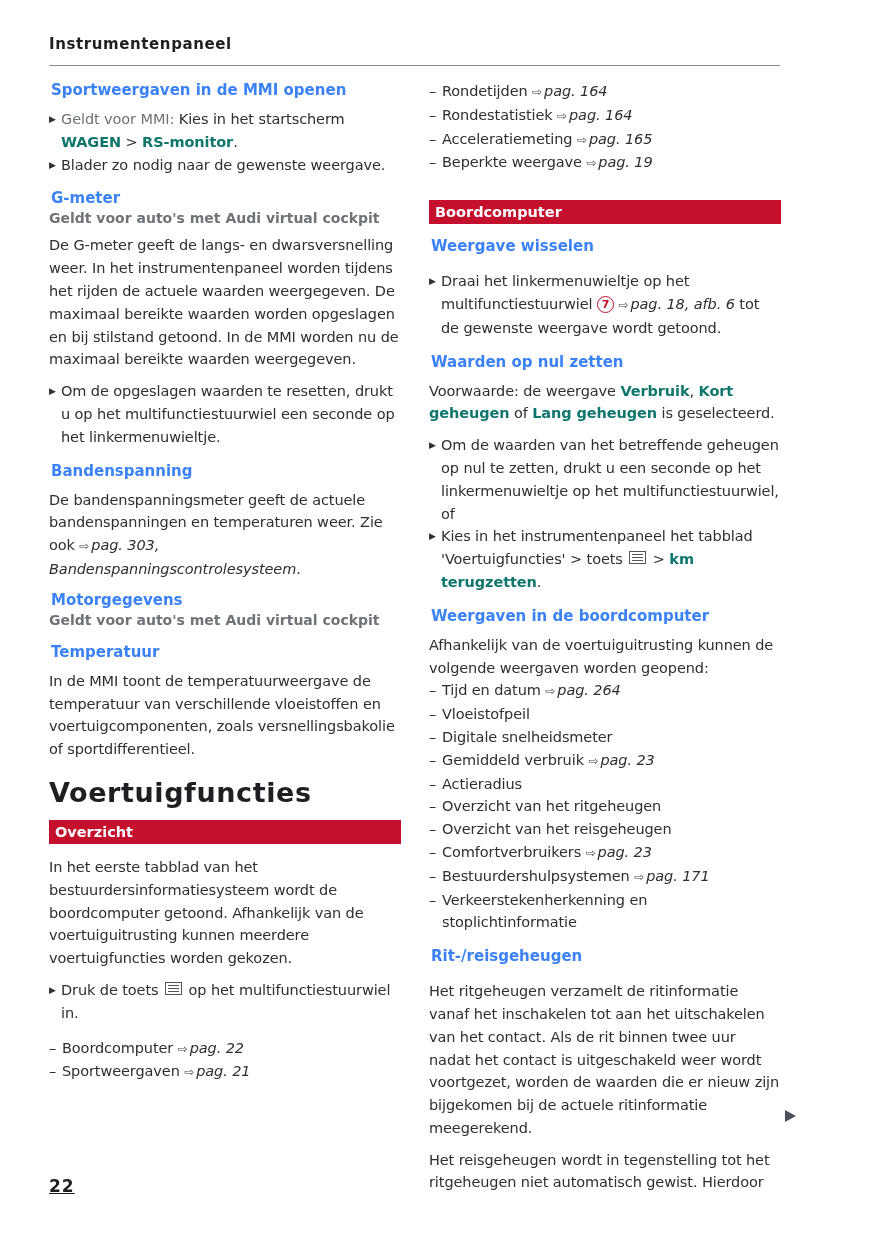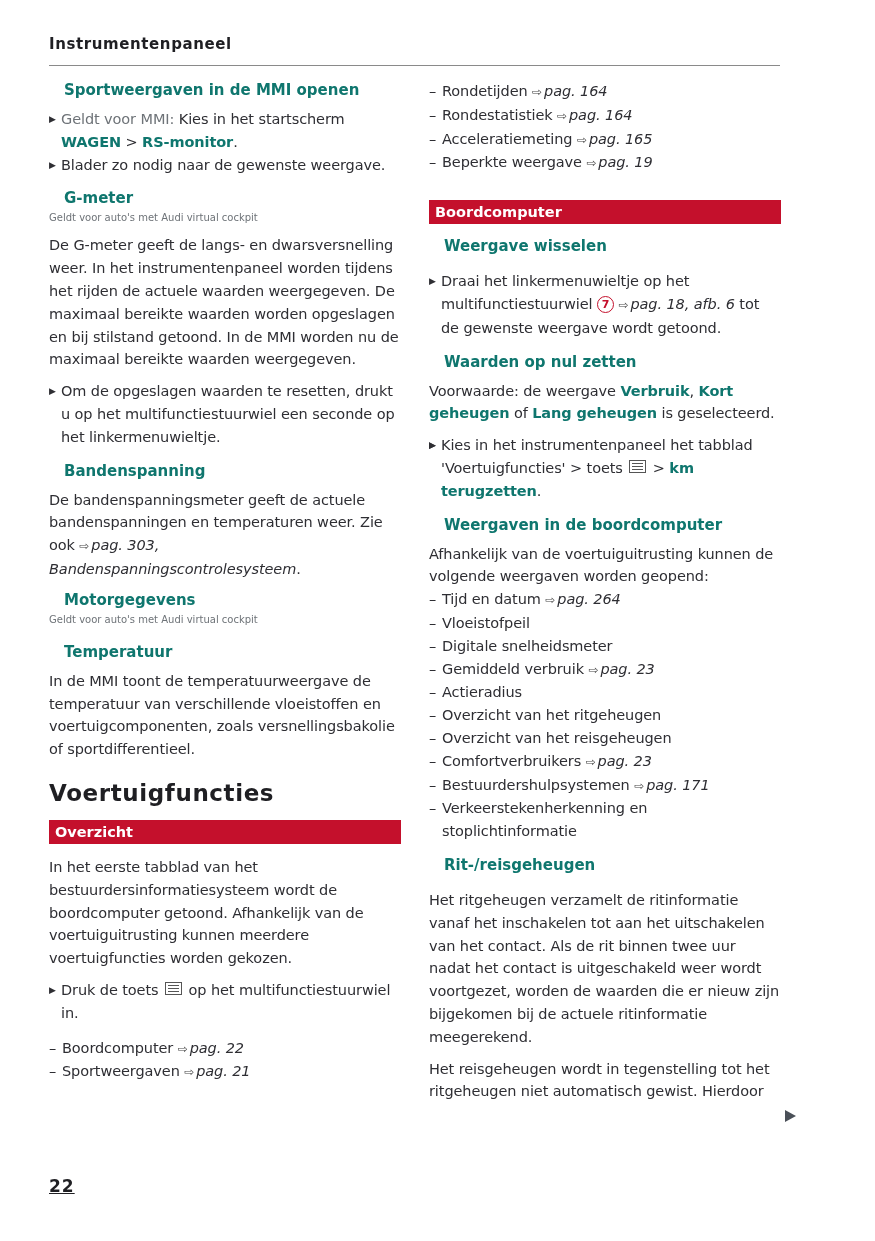--- a/index.html
+++ b/index.html
@@ -8,37 +8,37 @@
     font-family: "DejaVu Sans", sans-serif; color: #2a2a2e;
   }
   .page-header {
     position: absolute; left: 49px; top: 34px; width: 731px;
     border-bottom: 1px solid #8a8a8a; padding-bottom: 12px;
   }
   .page-header span { font-size: 15px; font-weight: bold; letter-spacing: 0.6px; color: #1f1f23; }
   .col { position: absolute; top: 80px; width: 352px; }
   .col-left { left: 49px; }
   .col-right { left: 429px; }
-  .h3 { font-size: 15px; font-weight: bold; color: #0f766e; line-height: 20px; margin: 0 0 2px 15px; }
-  .sub { font-size: 10px; color: #6e7378; line-height: 16px; margin: 0 0 8px 0; }
+  .h3 { font-size: 15px; font-weight: bold; color: #3b82f6; line-height: 20px; margin: 0 0 2px 2px; }
+  .sub { font-size: 14px; color: #6e7378; line-height: 16px; margin: 0 0 8px 0; font-weight: bold; }
   .p { font-size: 14.5px; line-height: 22.8px; margin: 0 0 9px 0; color: #2e2e33; letter-spacing: -0.1px; }
   .bullet { position: relative; padding-left: 12px; font-size: 14.5px; line-height: 22.8px; color: #2e2e33; letter-spacing: -0.1px; }
   .bullet .tri { position: absolute; left: 0; top: 0; font-size: 9px; color: #2e2e33; line-height: 22.8px; }
   .dash-list { margin: 0; padding: 0; list-style: none; }
   .dash-list li { position: relative; padding-left: 13px; font-size: 14.5px; line-height: 22.8px; color: #2e2e33; letter-spacing: -0.1px; }
   .dash-list li .dash { position: absolute; left: 0; top: 0; }
   .ref { font-style: italic; }
   .arrow { font-style: normal; font-size: 12px; color: #444; margin-right: 2px; }
   .grey { color: #6e7378; }
   b { color: #0f766e; }
   .redbar {
     background: #c4102c; color: #ffffff; font-weight: bold; font-size: 14.5px;
     line-height: 24px; height: 24px; padding-left: 6px; margin: 0 0 12px 0;
   }
-  .h1 { font-size: 23px; font-weight: bold; color: #1f1f23; letter-spacing: 0.6px; margin: 0 0 10px 0; line-height: 34px; }
+  .h1 { font-size: 27px; font-weight: bold; color: #1f1f23; letter-spacing: 0.6px; margin: 0 0 10px 0; line-height: 34px; }
   .circ {
     display: inline-block; width: 15px; height: 15px; border: 1.5px solid #c4102c; border-radius: 50%;
     color: #c4102c; font-size: 11px; line-height: 15px; text-align: center; vertical-align: 1px; font-weight: bold;
   }
   .menu-key {
     display: inline-block; width: 15px; height: 11px; border: 1px solid #555; vertical-align: 0px; position: relative; margin: 0 2px;
   }
   .menu-key::before {
     content: ""; position: absolute; left: 2px; right: 2px; top: 2px; height: 1px; background: #555;
     box-shadow: 0 3px 0 #555, 0 6px 0 #555;
@@ -125,20 +125,21 @@
   </div>
   <div class="gap-m"></div>
 
   <div class="h3">Waarden op nul zetten</div>
   <div class="gap-s"></div>
   <div class="p">
     <span>Voorwaarde: de weergave </span><b>Verbruik</b><span>, </span><b>Kort geheugen</b><span> of </span><b>Lang geheugen</b><span> is geselecteerd.</span>
   </div>
   <div class="bullet">
     <span class="tri">▶</span>
+    <span>Om de waarden van het betreffende geheugen op nul te zetten, drukt u een seconde op het linkermenuwieltje op het multifunctiestuurwiel, of</span>
   </div>
   <div class="bullet">
     <span class="tri">▶</span>
     <span>Kies in het instrumentenpaneel het tabblad 'Voertuigfuncties' &gt; toets </span><span class="menu-key"></span><span> &gt; </span><b>km terugzetten</b><span>.</span>
   </div>
   <div class="gap-m"></div>
 
   <div class="h3">Weergaven in de boordcomputer</div>
   <div class="gap-s"></div>
   <div class="p" style="margin-bottom:0">Afhankelijk van de voertuiguitrusting kunnen de volgende weergaven worden geopend:</div>

